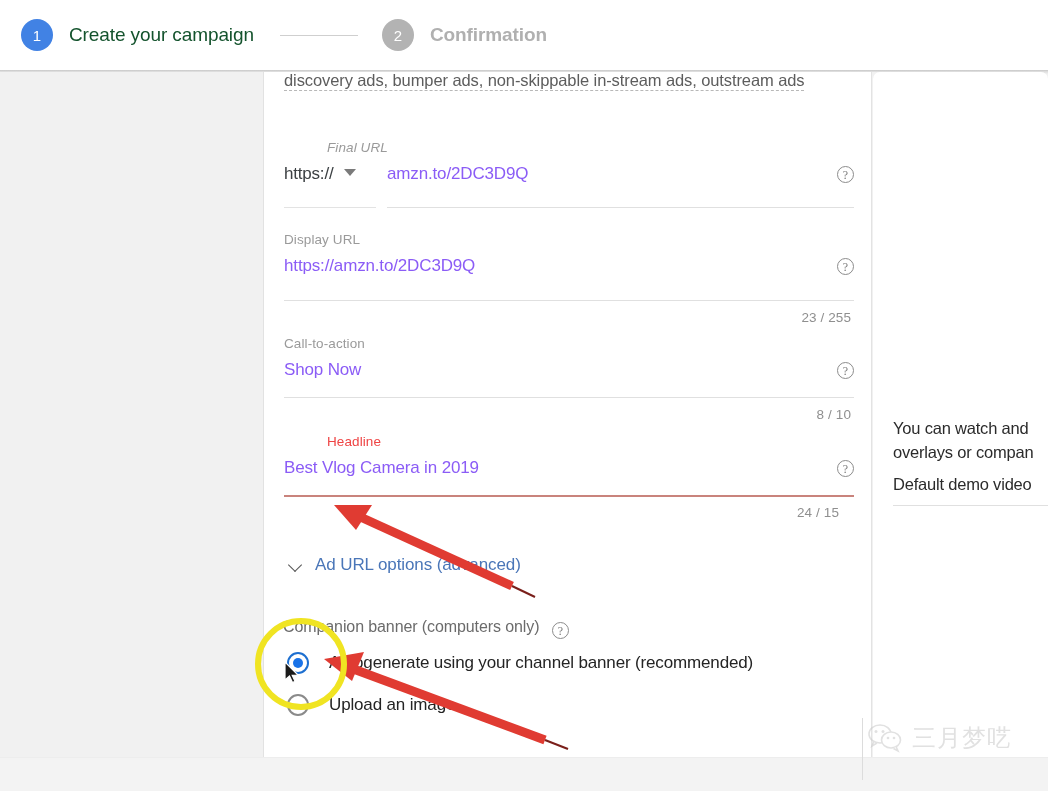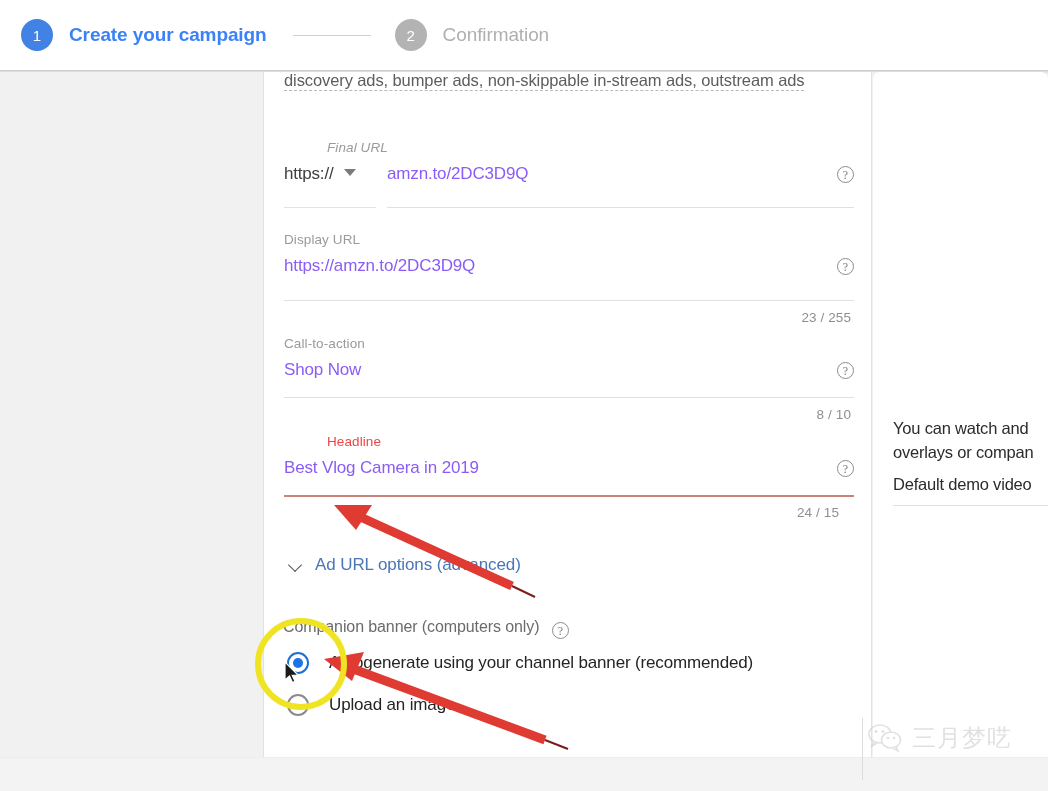--- a/index.html
+++ b/index.html
@@ -58,22 +58,22 @@
     font-weight: 400;
     flex: none;
   }
   .step-circle.active { background: #4182e4; }
   .step-circle.inactive { background: #b3b3b3; }
   .step-label {
     margin-left: 16px;
     font-size: 19px;
     letter-spacing: -0.1px;
   }
-  .step-label.active { color: #3b82f6; font-weight: bold; }
-  .step-label.inactive { color: #b0b0b0; font-weight: normal; }
+  .step-label.active { color: #14532d; font-weight: normal; }
+  .step-label.inactive { color: #b0b0b0; font-weight: bold; }
   .step-connector {
     width: 78px;
     height: 1px;
     background: #cfcfcf;
     margin: 0 24px 0 26px;
   }
 
   
   #page-body {
     position: absolute;

